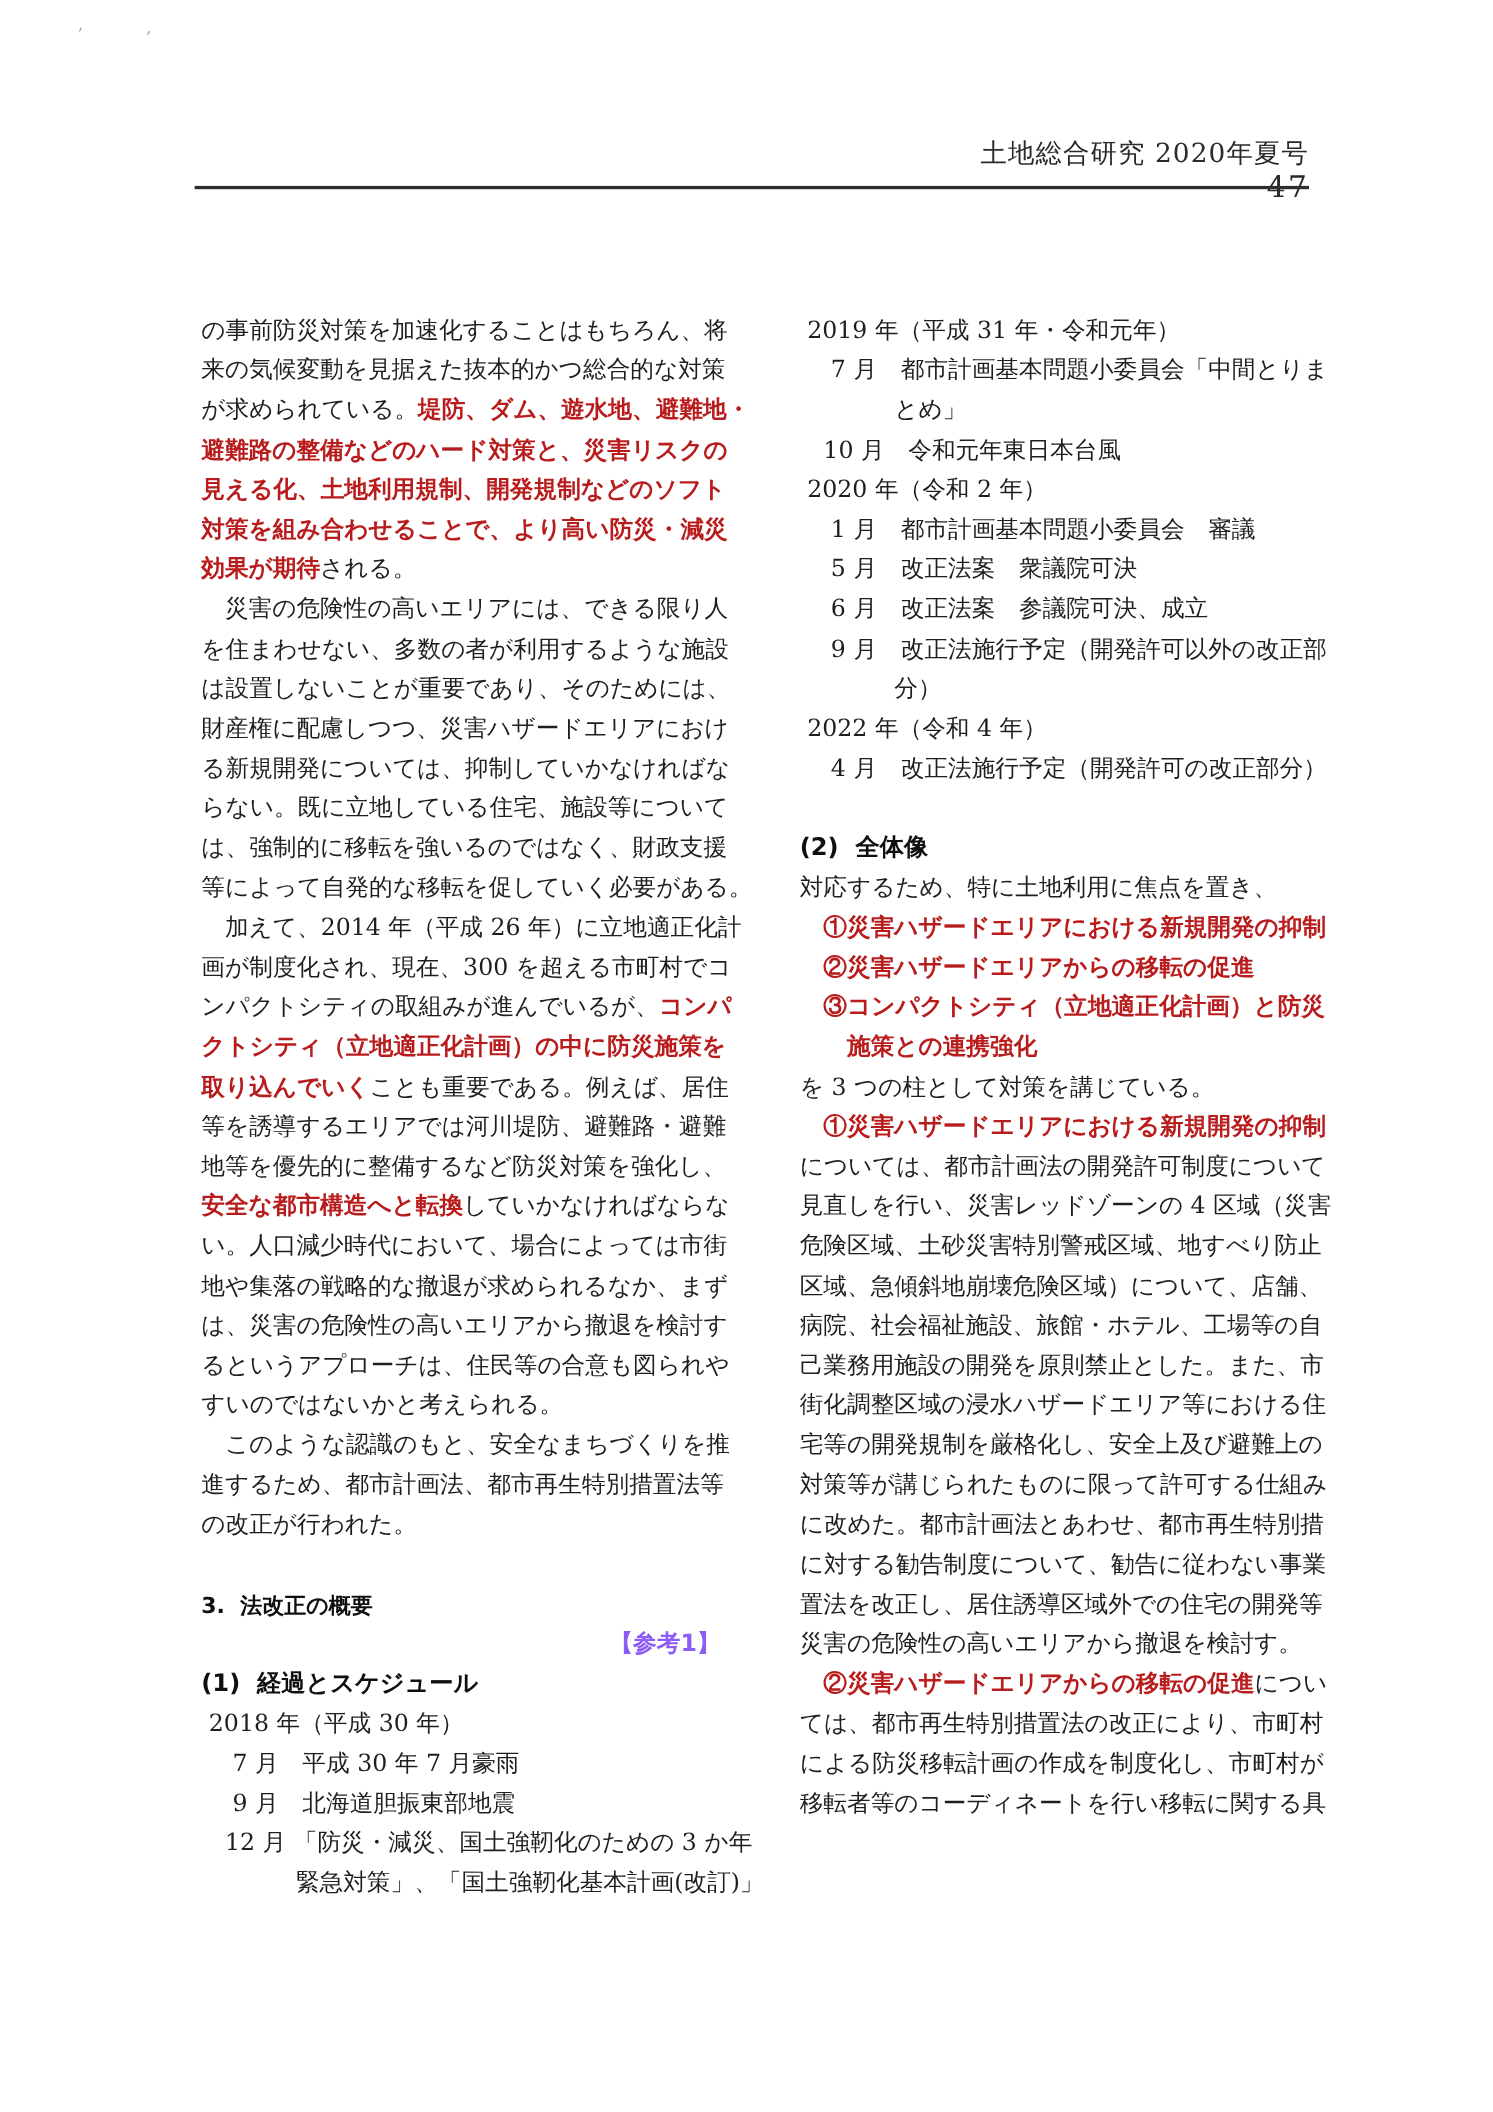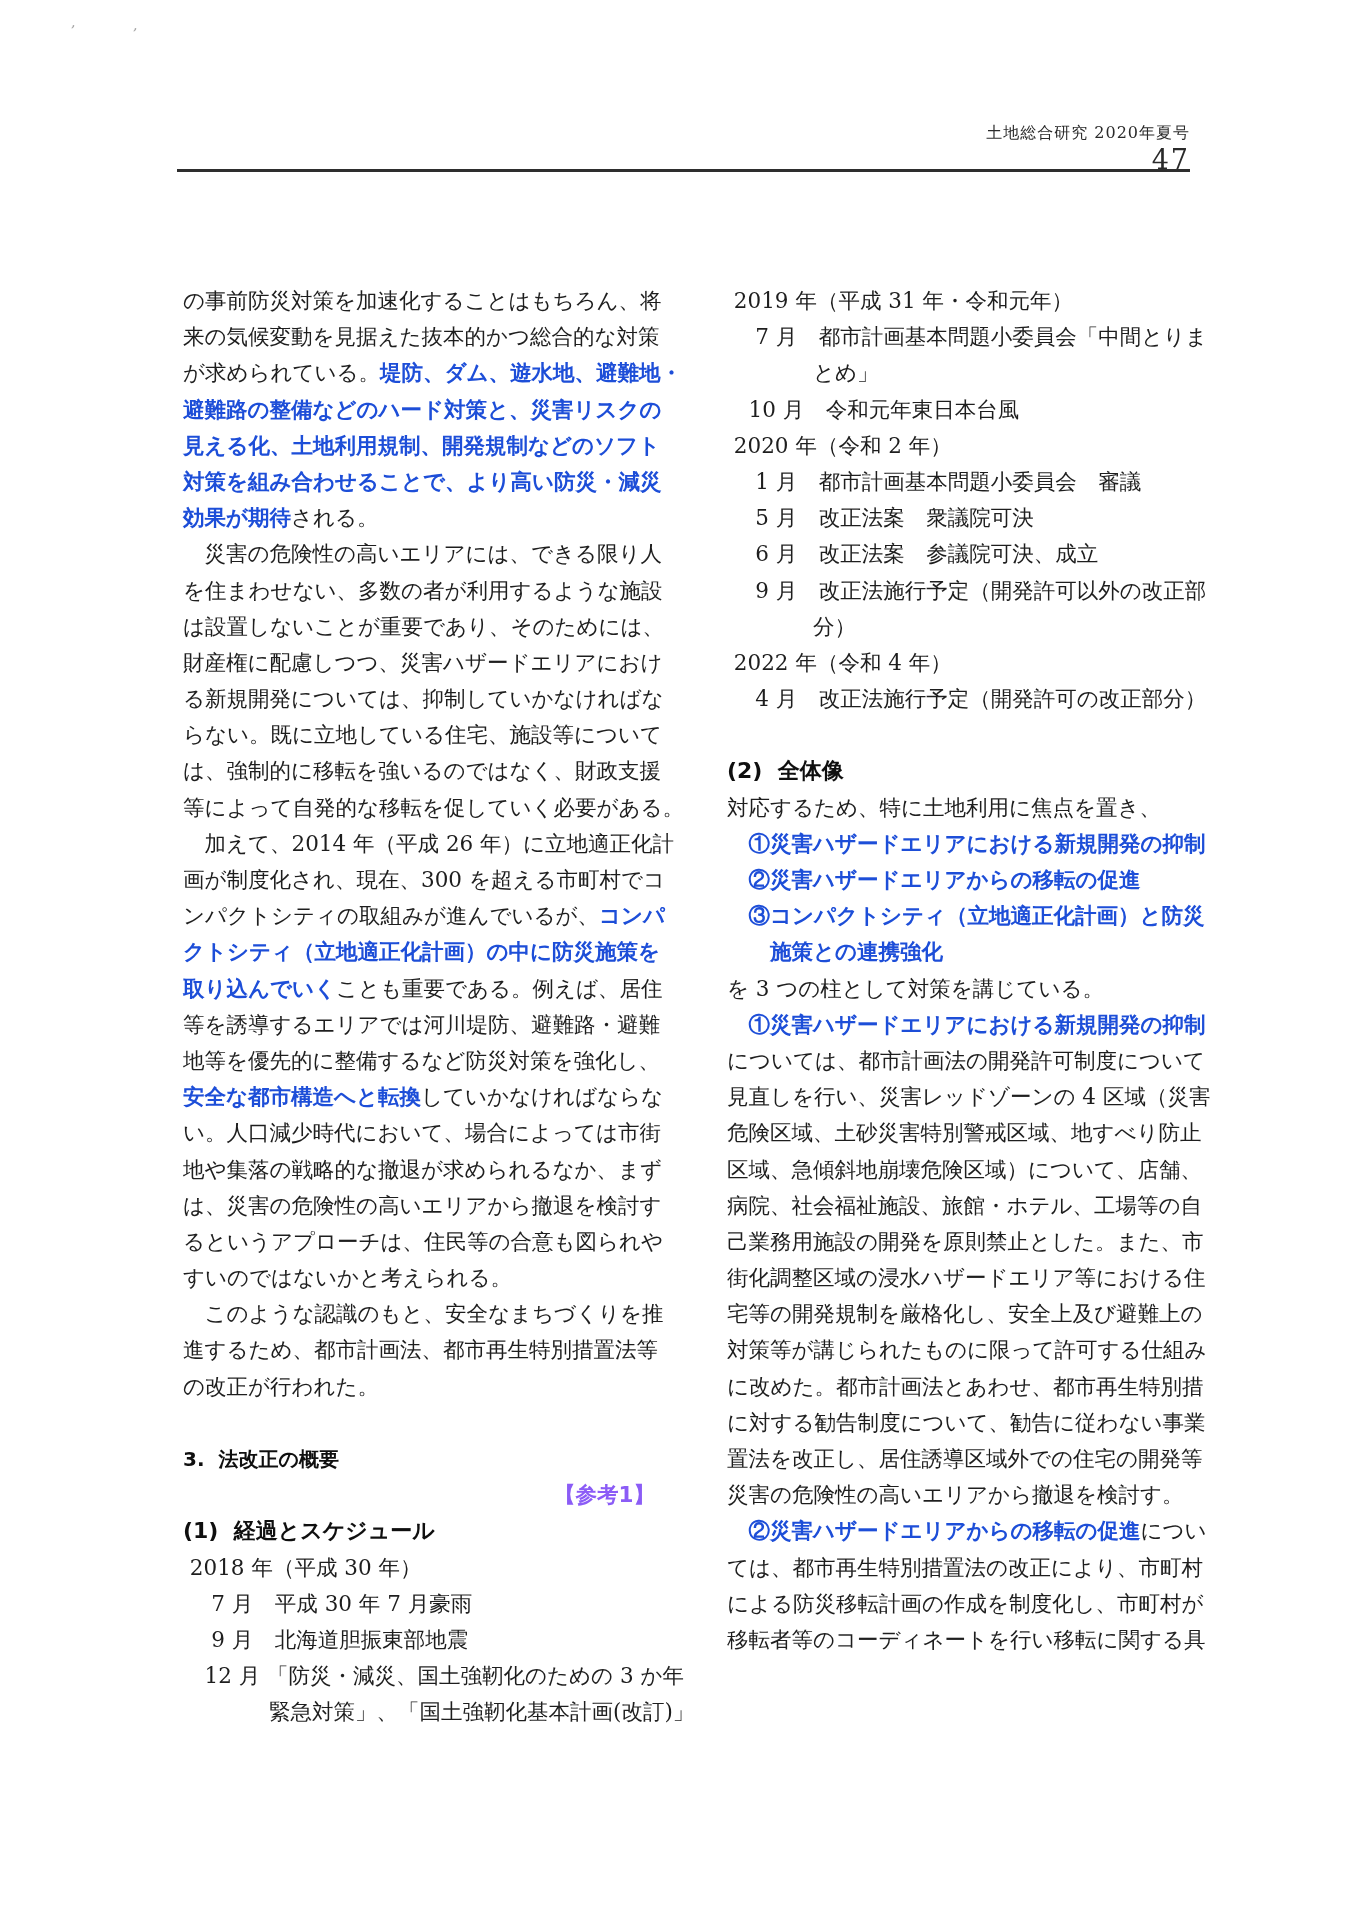--- a/index.html
+++ b/index.html
@@ -8,21 +8,21 @@
     font-family:"DejaVu Serif","Liberation Serif",serif;
     -webkit-font-smoothing:antialiased;
   }
   .page{position:absolute;inset:0;background:#ffffff;overflow:hidden;}
 
   
   .header{
     position:absolute;top:104px;left:400px;width:790px;
     text-align:right;color:#2a2a2a;white-space:pre;
   }
-  .journal-title{font-size:16px;letter-spacing:1px;}
+  .journal-title{font-size:24px;letter-spacing:1px;}
   .page-number{font-size:27px;margin-left:24px;letter-spacing:2px;}
   .header-rule{
     position:absolute;left:177px;top:169px;width:1013px;height:3px;
     background:#2e2e2e;
   }
 
   
   .artifact{
     position:absolute;color:#909090;font-size:15px;opacity:.8;
     font-family:"DejaVu Serif","Liberation Serif",serif;
@@ -36,21 +36,21 @@
   .col.left{left:183px;width:478px;}
   .col.right{left:703px;width:492px;margin-left:24px;}
 
   .line{
     height:36.2px;line-height:36.2px;font-size:21.5px;
     white-space:pre;color:#1e1e1e;
     font-family:"DejaVu Serif","Liberation Serif",serif;
   }
   .line .em{
     font-family:Liberation Mono, monospace;
-    font-weight:700;color:#1d4ed8;
+    font-weight:700;color:#b91c1c;
   }
   .line.heading1{
     font-family:"DejaVu Sans","Liberation Sans",sans-serif;
     font-weight:700;font-size:20px;color:#0f0f0f;
   }
   .line.heading2{
     font-family:"DejaVu Sans","Liberation Sans",sans-serif;
     font-weight:700;font-size:22px;color:#0f0f0f;
   }
   .line.ref{

